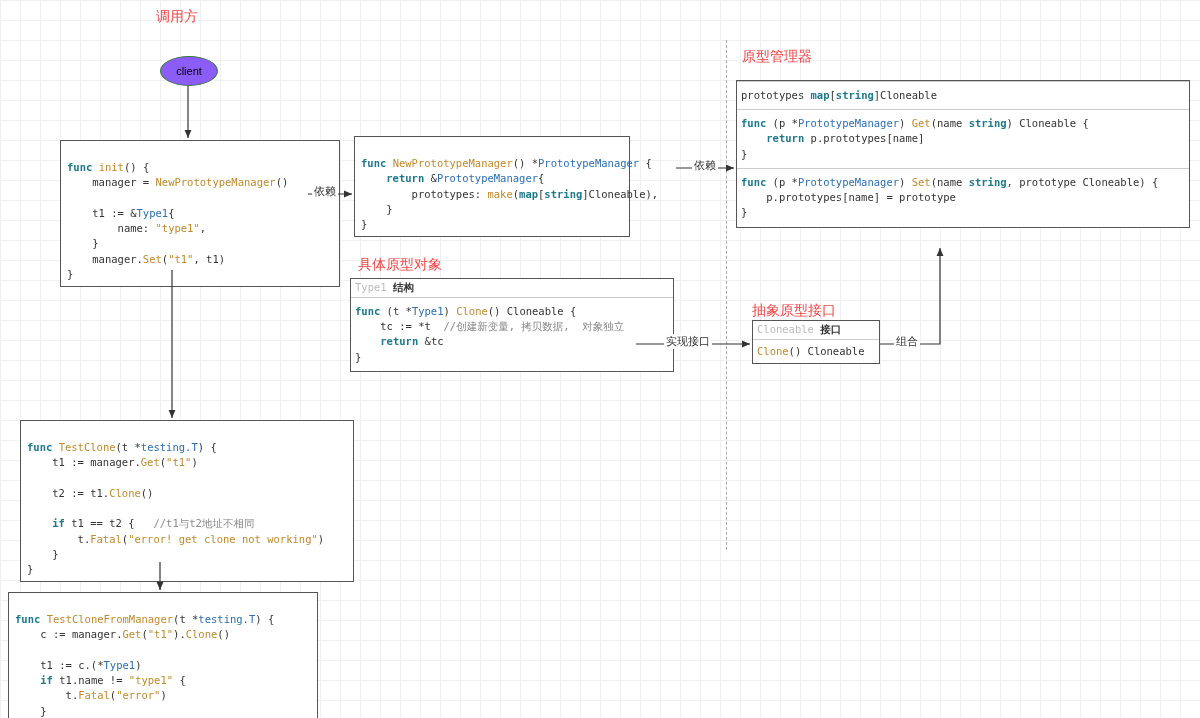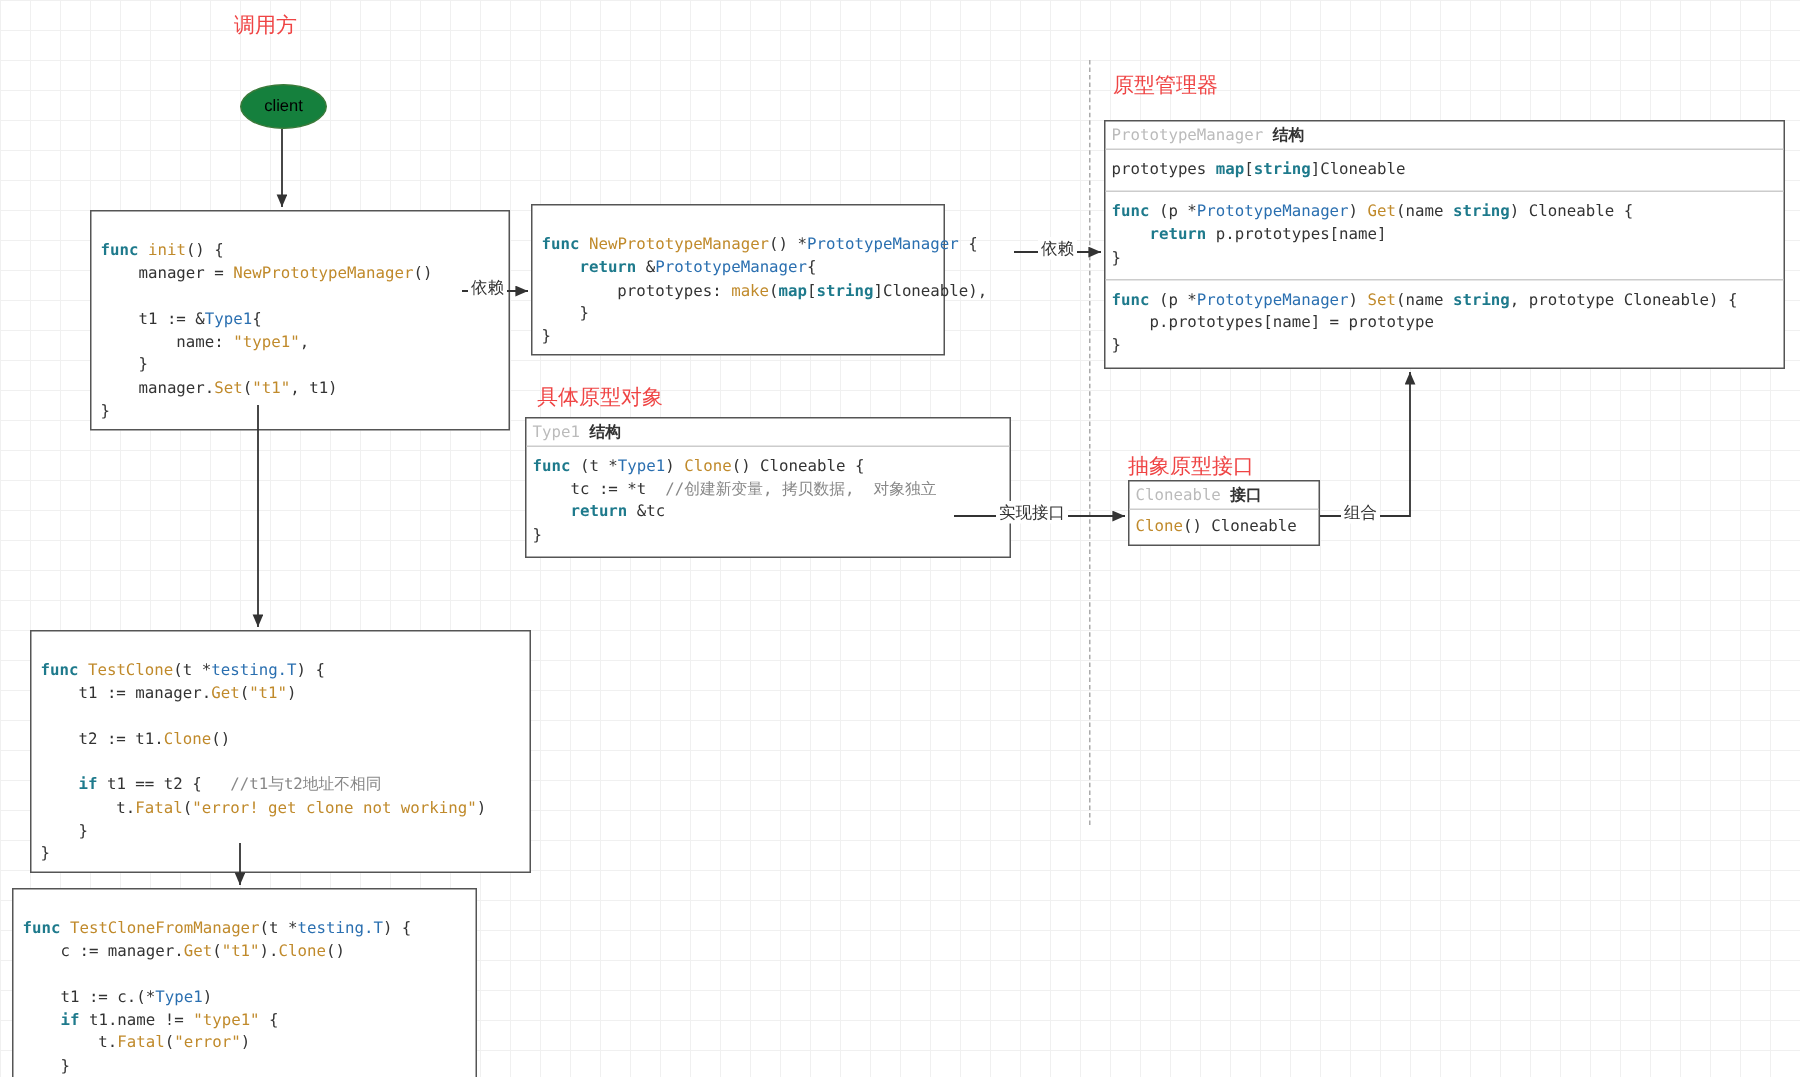--- a/index.html
+++ b/index.html
@@ -25,21 +25,21 @@
 }
 .title {
   position: absolute;
   font-size: 14px;
   font-weight: 400;
   color: #ef4444;
 }
 .ellipse {
   position: absolute;
   border: 1px solid #3a7a3a;
-  background: #15803d;
+  background: #8b5cf6;
   border-radius: 50%;
   text-align: center;
   display: flex;
   align-items: center;
   justify-content: center;
   font-size: 11px;
 }
 .codebox {
   font-family: Menlo, Consolas, monospace;
   font-size: 10.5px;
@@ -117,21 +117,20 @@
     <span class="kw">return</span> &amp;tc
 }</div>
 </div>
 
 <div style="position:absolute; left:752px; top:320px; width:128px; border:1px solid #555; background:#fff">
   <div class="struct-head"><span style="color:#bbb">Cloneable</span> <b>接口</b></div>
   <div class="codebox" style="padding:4px 4px; border-top:1px solid #ccc"><span class="fn">Clone</span>() Cloneable</div>
 </div>
 
 <div style="position:absolute; left:736px; top:80px; width:454px; border:1px solid #555; background:#fff">
-  <div class="struct-head"><span style="color:#bbb">PrototypeManager</span> <b>结构</b></div>
   <div class="codebox" style="padding:6px 4px; border-top:1px solid #ccc">prototypes <span class="kw">map</span>[<span class="kw">string</span>]Cloneable</div>
   <div class="codebox" style="padding:6px 4px; border-top:1px solid #ccc"><span class="kw">func</span> (p *<span class="typ">PrototypeManager</span>) <span class="fn">Get</span>(name <span class="kw">string</span>) Cloneable {
     <span class="kw">return</span> p.prototypes[name]
 }</div>
   <div class="codebox" style="padding:6px 4px; border-top:1px solid #ccc"><span class="kw">func</span> (p *<span class="typ">PrototypeManager</span>) <span class="fn">Set</span>(name <span class="kw">string</span>, prototype Cloneable) {
     p.prototypes[name] = prototype
 }</div>
 </div>
 
 <div class="node codebox" style="left:20px; top:420px; width:334px">

